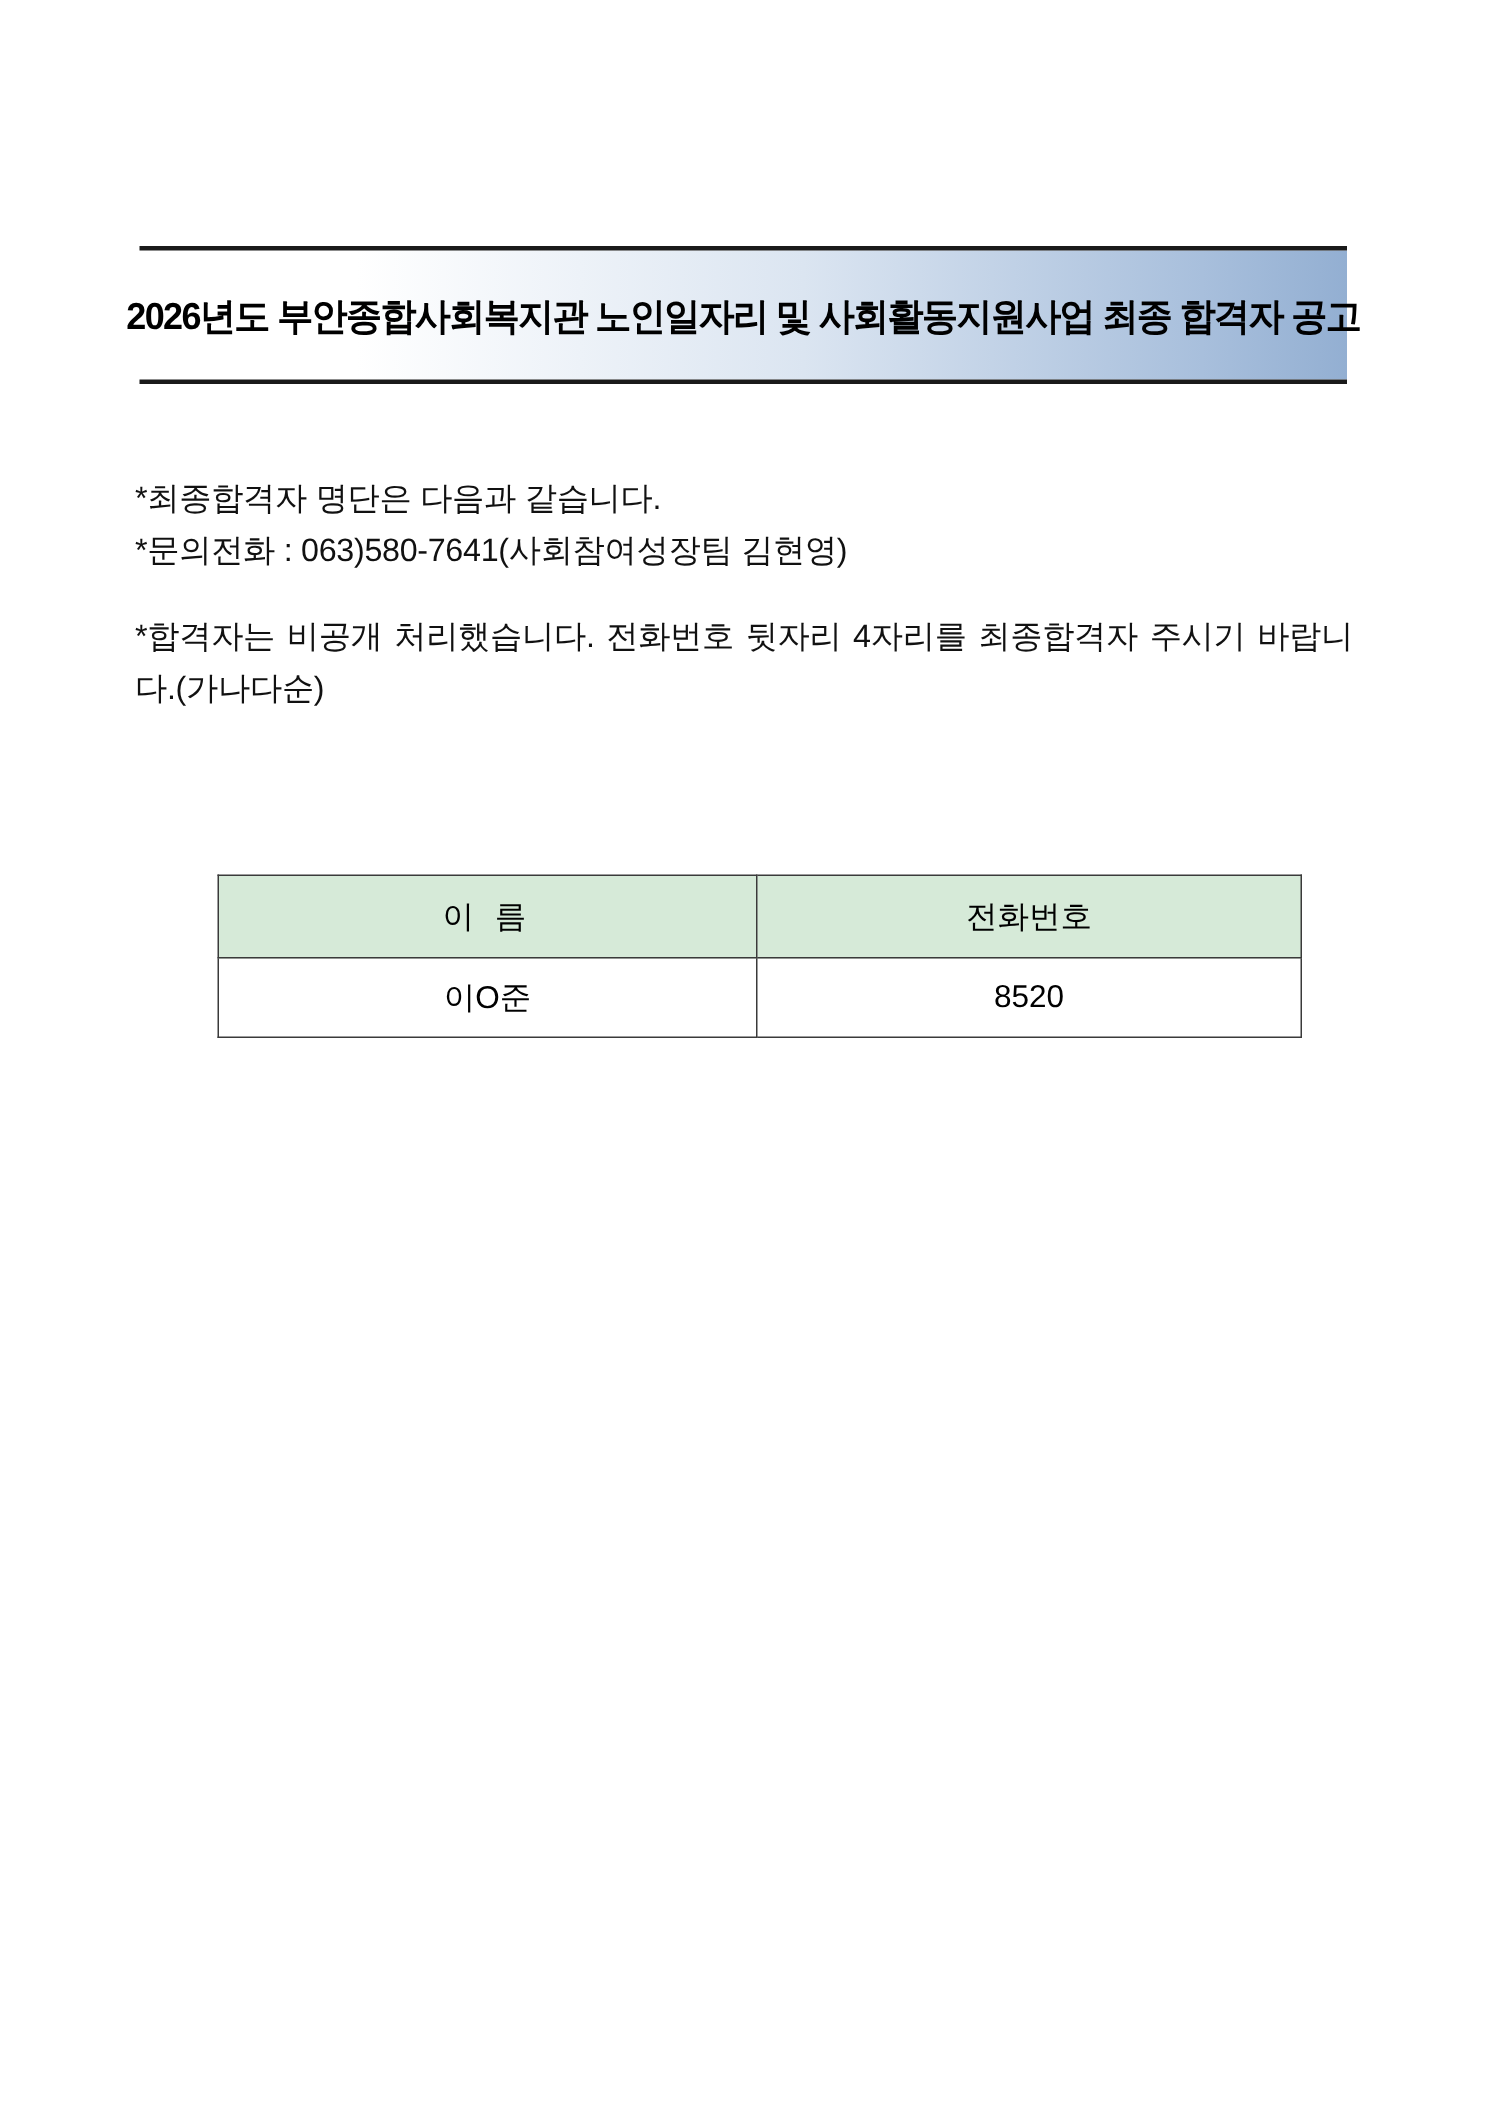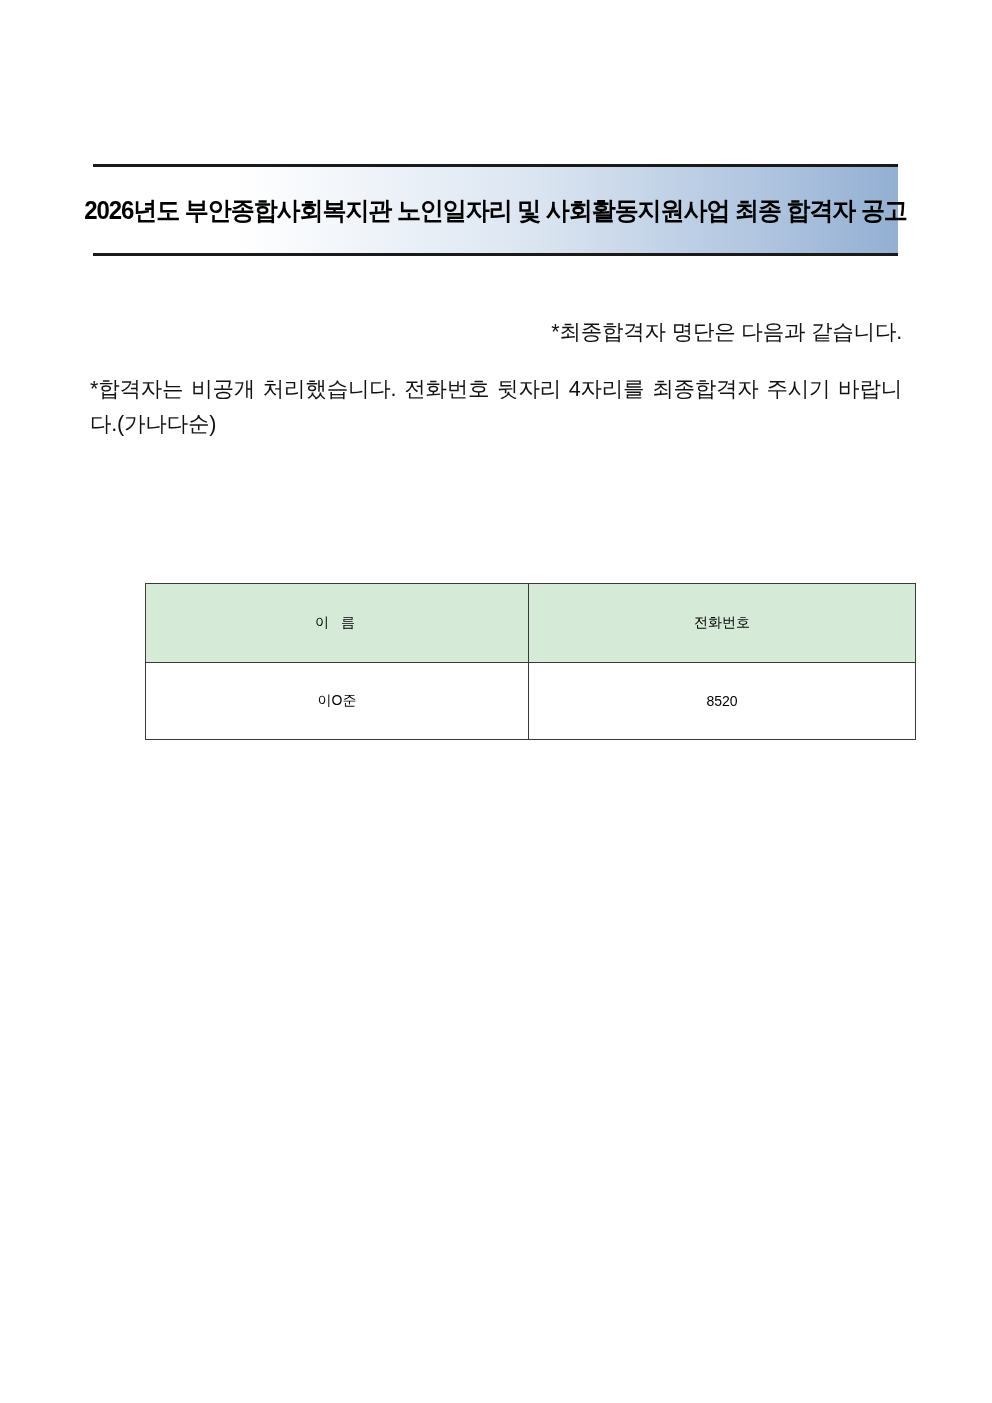--- a/index.html
+++ b/index.html
@@ -55,21 +55,20 @@
     left: 90px;
     top: 293px;
     width: 812px;
   }
   p.para {
     margin: 0;
     font-size: 21.5px;
     line-height: 35px;
     color: #111111;
     letter-spacing: -0.2px;
-    text-align: right;
   }
   p.para.justify {
     text-align: justify;
     text-align-last: left;
   }
   .gap-sm { height: 22px; }
   .gap-md { height: 22px; }
 
   
   .result-table {
@@ -77,23 +76,23 @@
     left: 145px;
     top: 583px;
     width: 704px;
     border-collapse: collapse;
     table-layout: fixed;
   }
   .result-table td, .result-table th {
     border: 1px solid #3a3a3a;
     height: 44px;
     text-align: center;
-    font-size: 14px;
+    font-size: 21px;
     color: #000000;
-    padding: 16px;
+    padding: 4px;
   }
   .result-table thead th {
     background: #d6ead8;
     font-weight: normal;
     height: 46px;
   }
   .col-name { width: 350px; }
   .col-phone { width: 354px; }
   .hdr-name-spaced {
     letter-spacing: 4px;
@@ -104,20 +103,21 @@
 
 <div class="page">
 
   <div class="title-banner">
     <span class="title-text">2026년도 부안종합사회복지관 노인일자리 및 사회활동지원사업 최종 합격자 공고</span>
   </div>
 
   <div class="body-block">
     <div class="gap-sm"></div>
     <p class="para">*최종합격자 명단은 다음과 같습니다.</p>
+    <p class="para">*문의전화 : 063)580-7641(사회참여성장팀 김현영)</p>
     <div class="gap-md"></div>
     <p class="para justify">*합격자는 비공개 처리했습니다. 전화번호 뒷자리 4자리를 최종합격자 주시기 바랍니다.(가나다순)</p>
   </div>
 
   <table class="result-table">
     <thead>
       <tr>
         <th class="col-name hdr-name-spaced">이  름</th>
         <th class="col-phone">전화번호</th>
       </tr>

